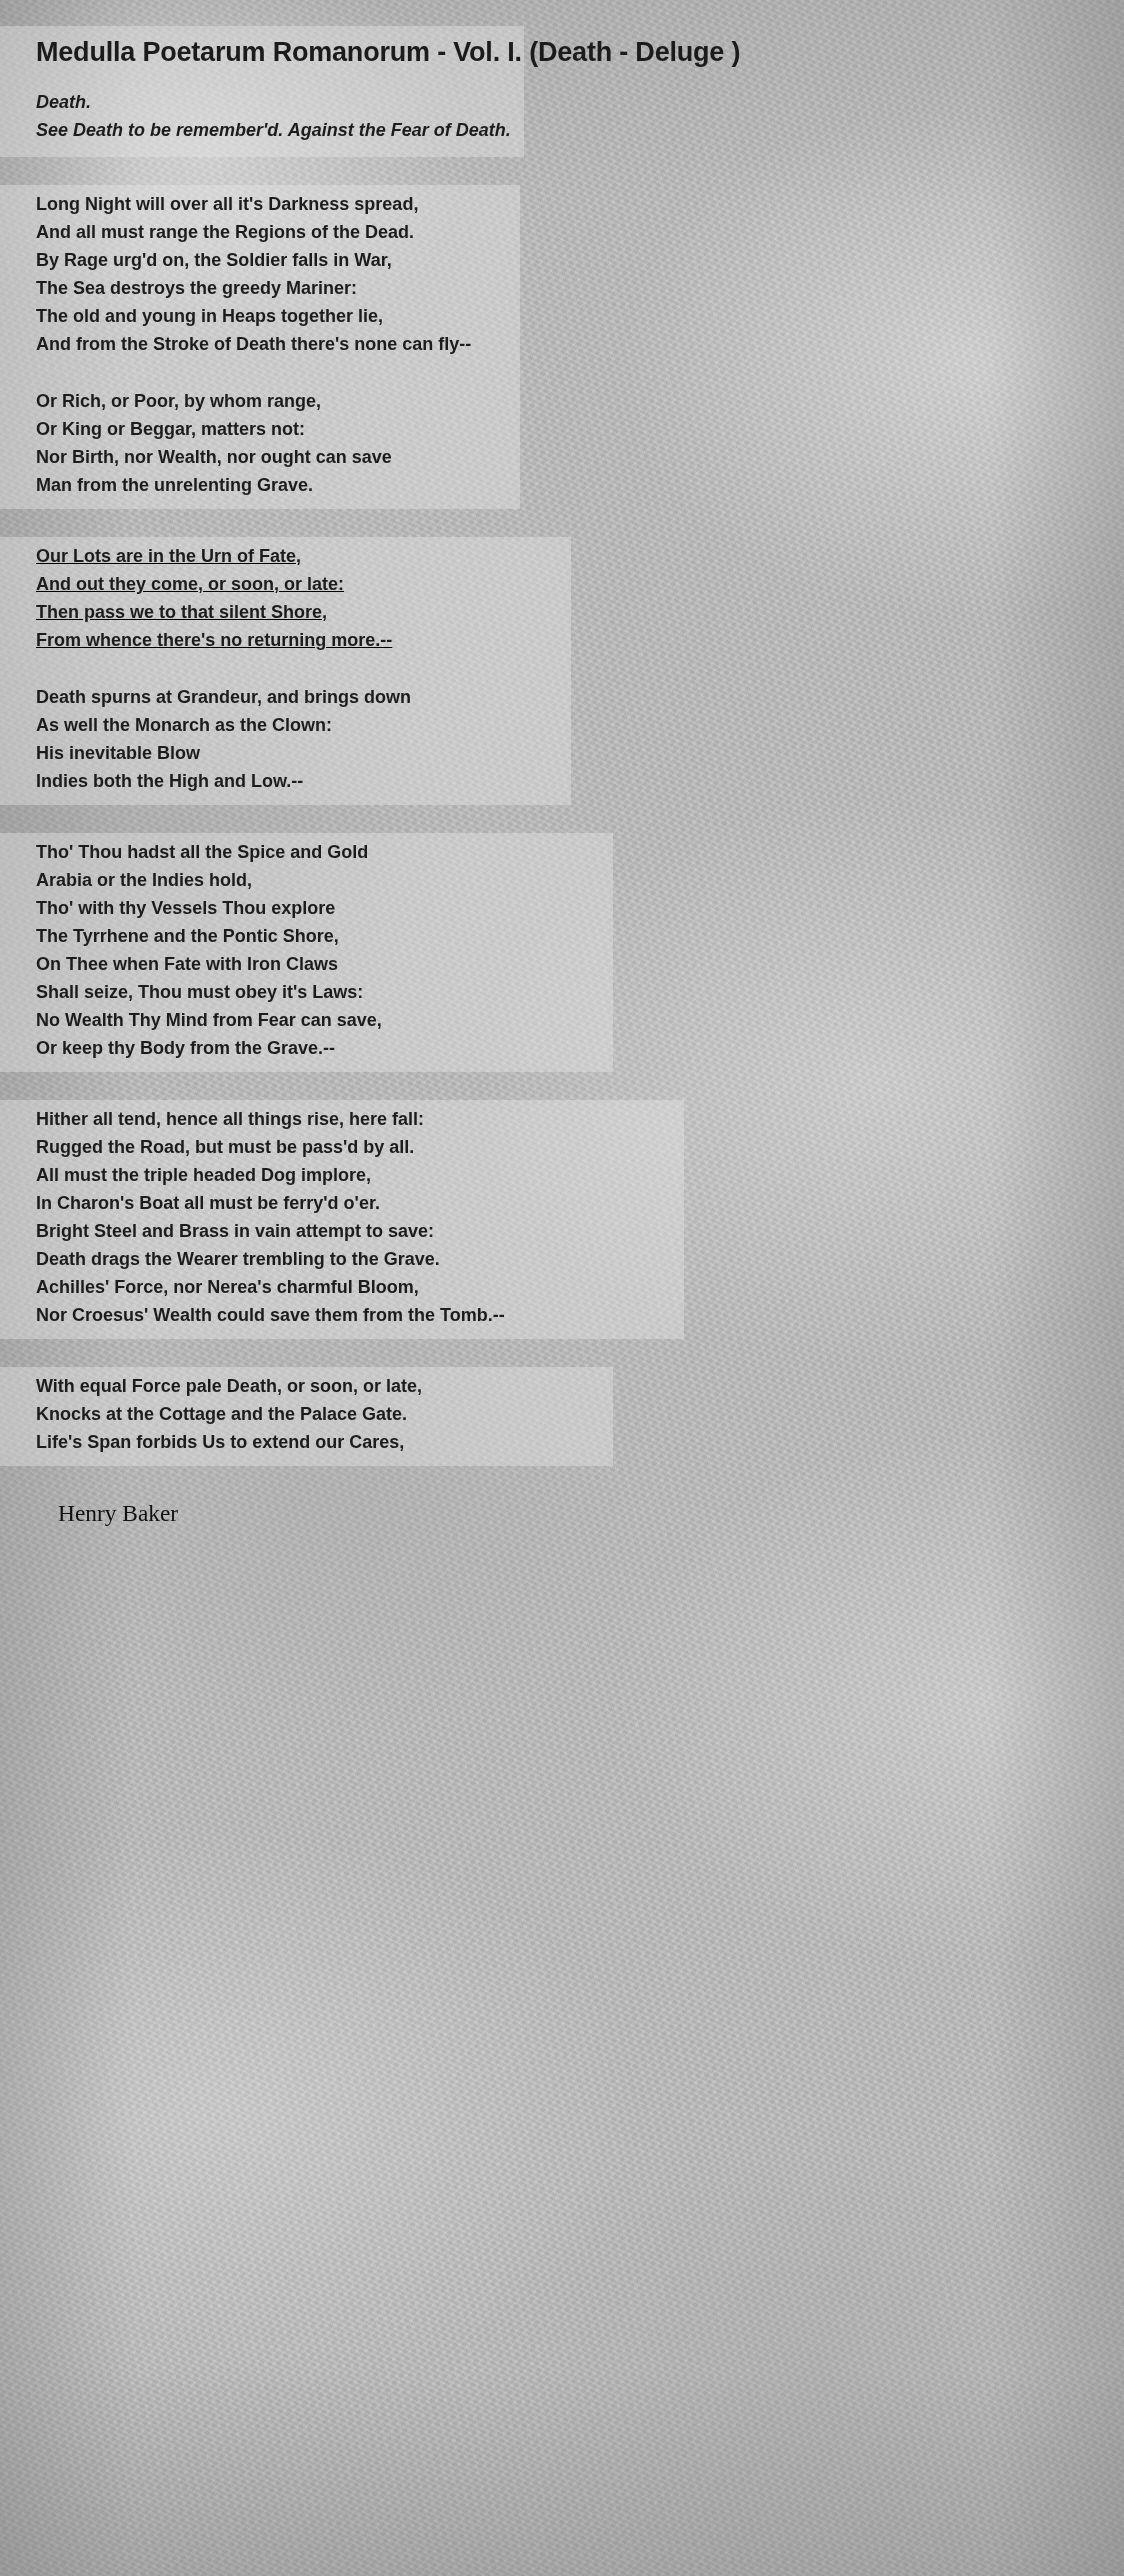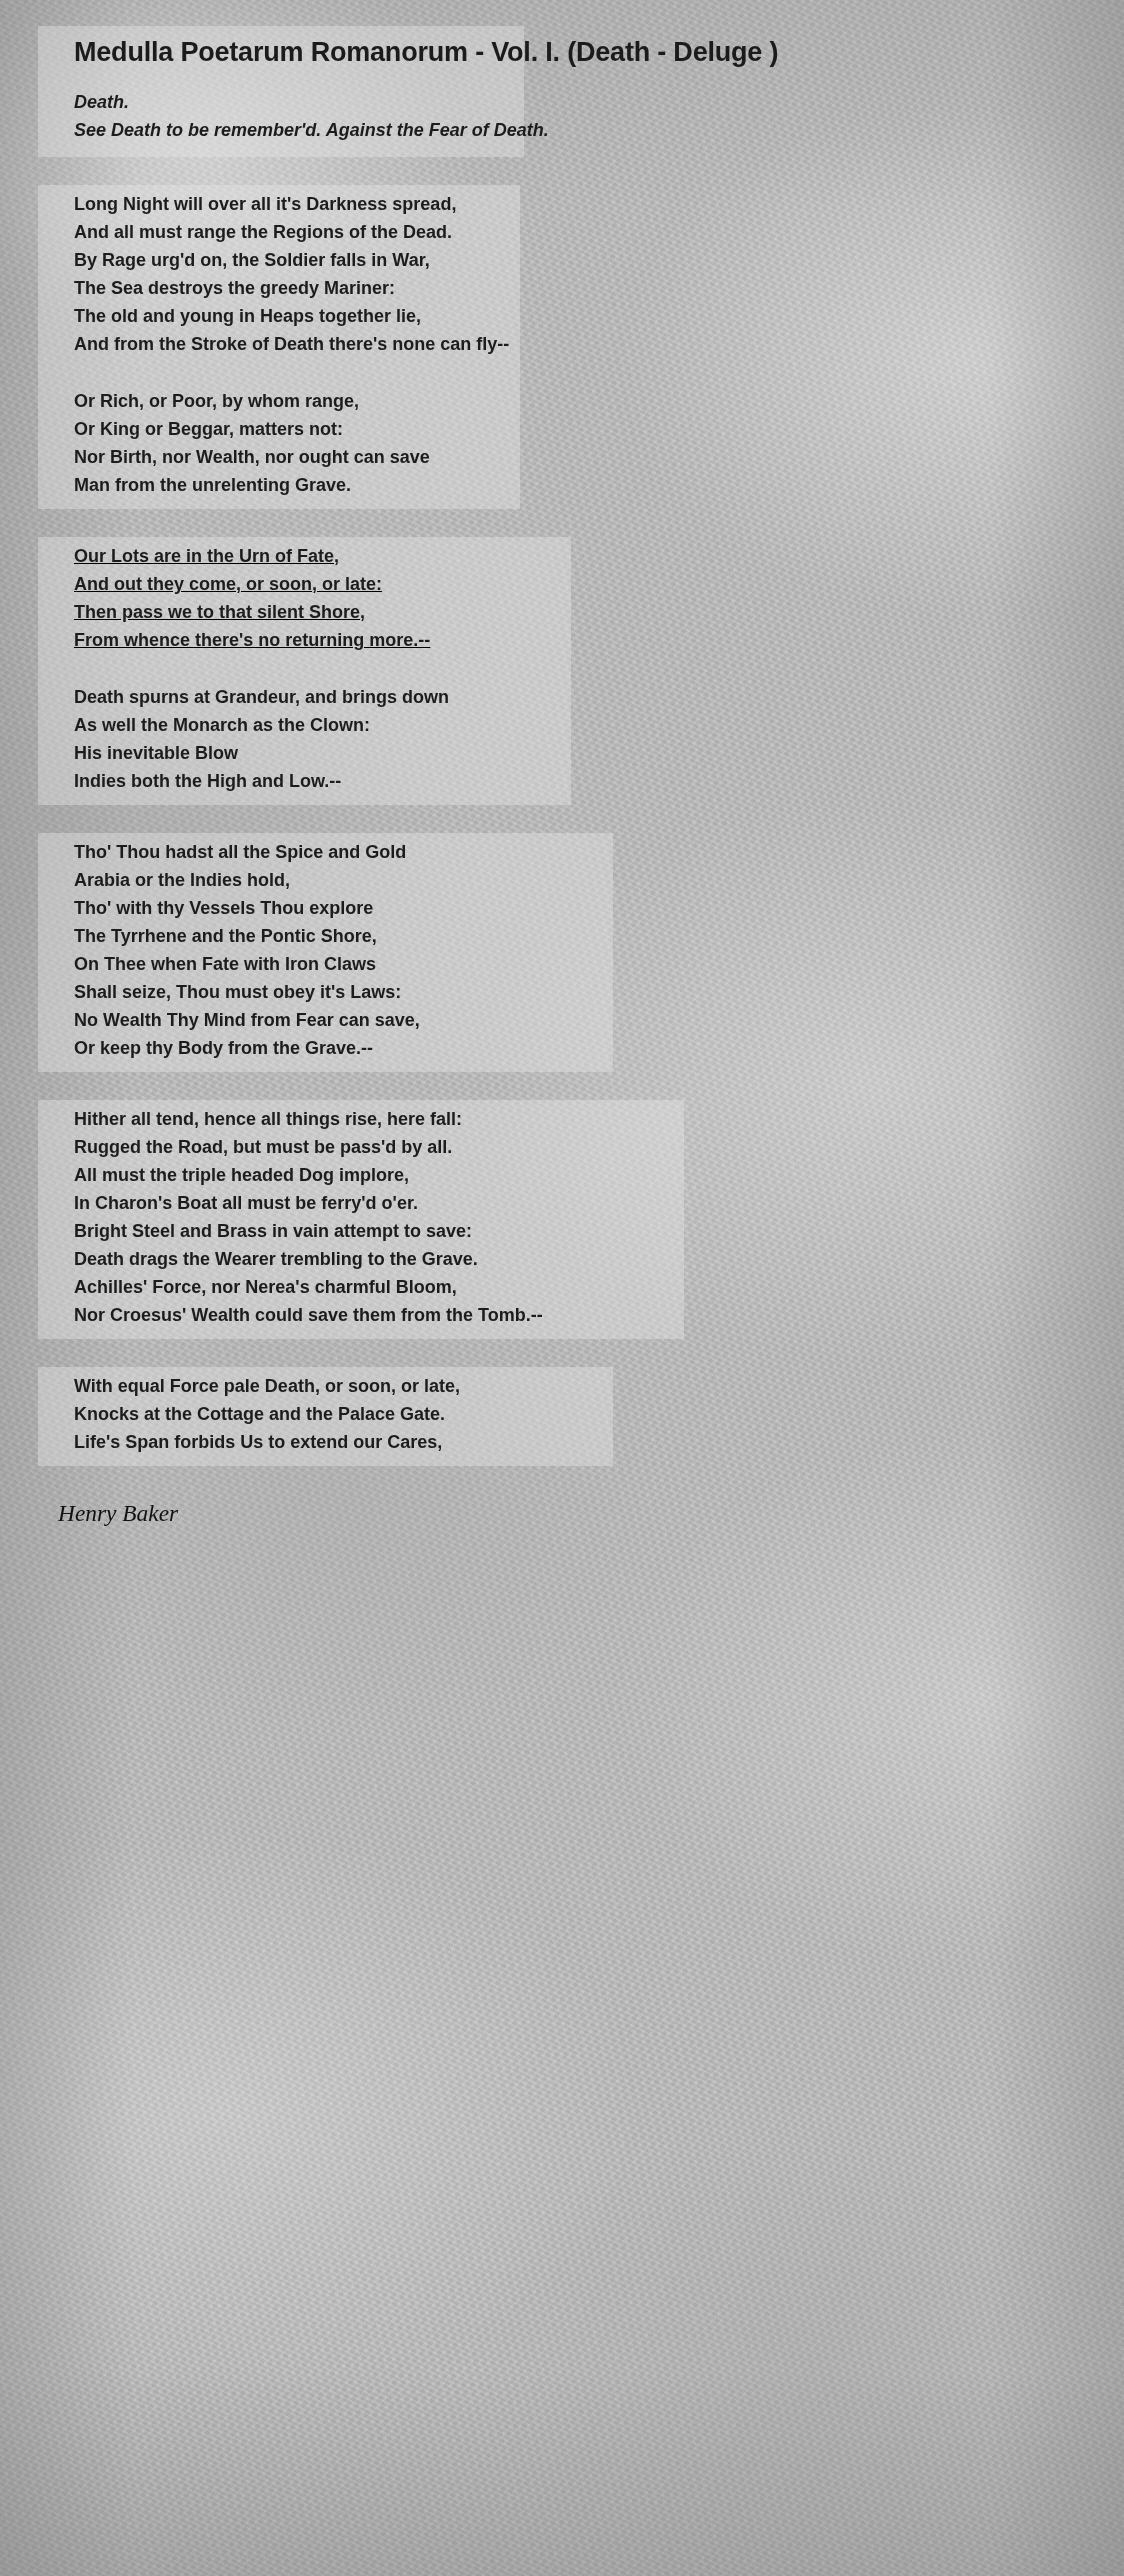--- a/index.html
+++ b/index.html
@@ -85,21 +85,20 @@
     height: 28px;
   }
   .gap-lg {
     height: 29px;
   }
 
   
   .group {
     position: relative;
     margin-bottom: 0;
-    margin-left: 38px;
   }
   .group::before {
     content: "";
     position: absolute;
     left: 0;
     right: 0;
     top: 0;
     bottom: 0;
     background: rgba(228,228,228,0.42);
   }
@@ -116,21 +115,20 @@
   .group-inner {
     padding: 5.6px 0 9.4px 36px;
   }
 
   
   .author-wrap {
     padding: 34px 0 28px 58px;
   }
   .author {
     font-size: 23.4px;
-    font-style: italic;
     color: #111111;
     font-family: "Liberation Serif", serif;
   }
 </style>
 </head>
 <body>
 
 <div class="page">
   <div class="texture"></div>
   <div class="vignette"></div>

